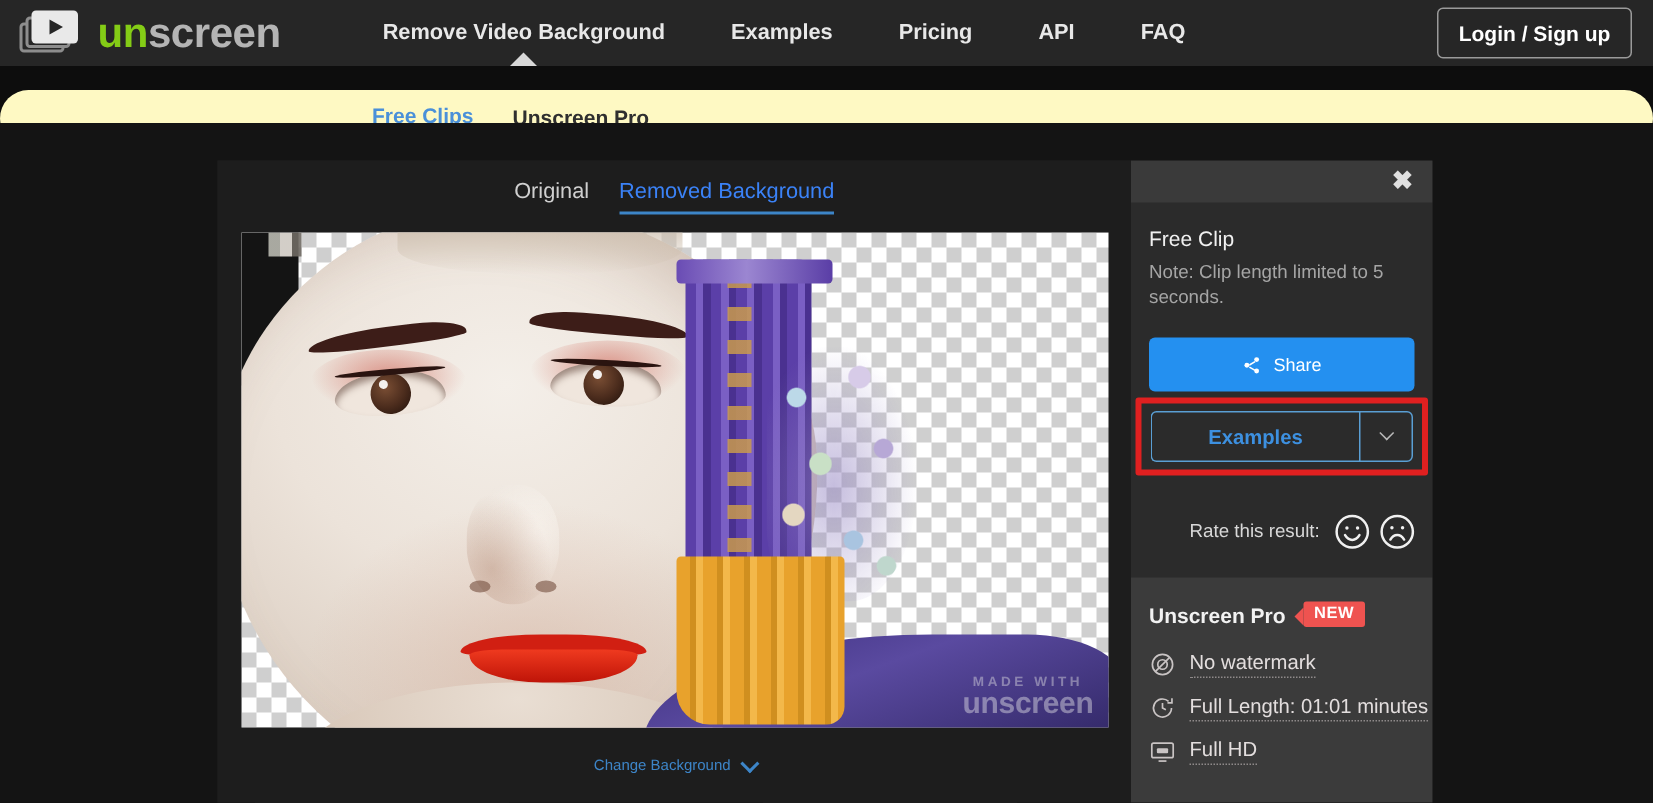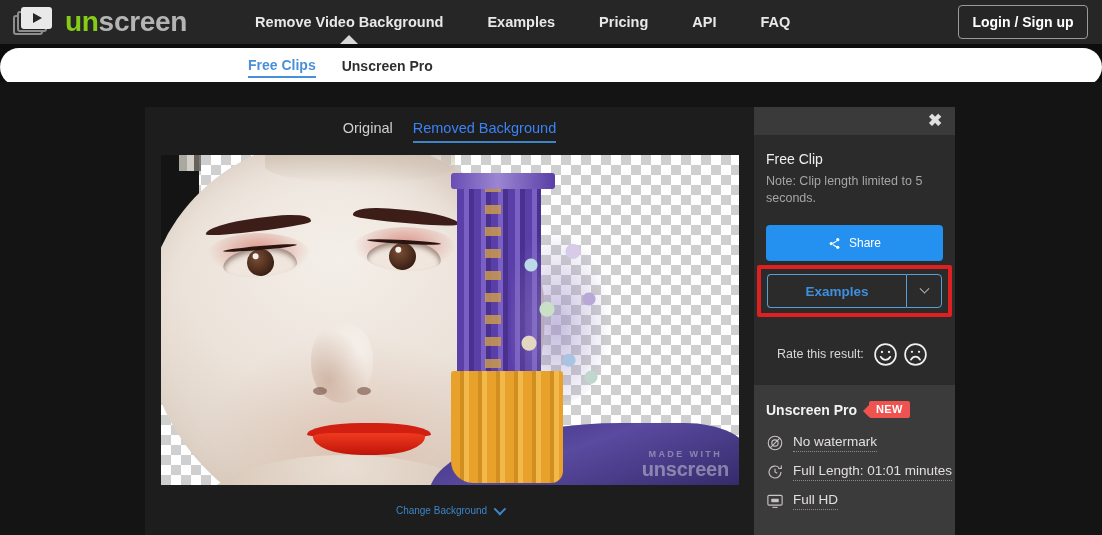--- a/index.html
+++ b/index.html
@@ -88,23 +88,23 @@
     border-radius: 4px;
     color: #ffffff;
     font-size: 14px; font-weight: bold;
     display: flex; align-items: center; justify-content: center;
     background: transparent;
     cursor: pointer;
   }
 
   
   #subnav {
-    position: absolute; left: 0; top: 48px;
+    position: absolute; left: 0; top: 60px;
     width: 1102px; height: 38px;
-    background: #ffffff;
+    background: #fef9c3;
     display: flex; align-items: center; border-radius: 19px;
   }
   .subtab {
     font-size: 14px; font-weight: bold;
     color: #2f2f2f;
     cursor: pointer;
     padding-bottom: 3px;
     white-space: nowrap;
   }
   #subtab-free {
@@ -447,21 +447,21 @@
     border-bottom: 1.6px solid #b9b9b9;
     transform: rotate(45deg) translate(-2px,-2px);
   }
 
   #rate-row {
     position: absolute; left: 0; top: 218px;
     width: 201px; height: 58px;
     display: flex; align-items: center;
     padding-left: 23px;
   }
-  #rate-label { color: #d8d8d8; font-size: 12.5px; margin-right: 9px; }
+  #rate-label { color: #d8d8d8; font-size: 12.5px; margin-right: 9px; margin-left: 16px; }
   .face-icon { width: 25px; height: 25px; margin-right: 5px; cursor: pointer; }
 
   #pro-section {
     position: absolute; left: 0; top: 278px;
     width: 201px; height: 150px;
     background: #3b3b3b;
     padding: 16px 12px 0 12px;
   }
   #pro-header { display: flex; align-items: center; margin-bottom: 16px; }
   #pro-title { color: #f2f2f2; font-size: 14px; font-weight: bold; }

